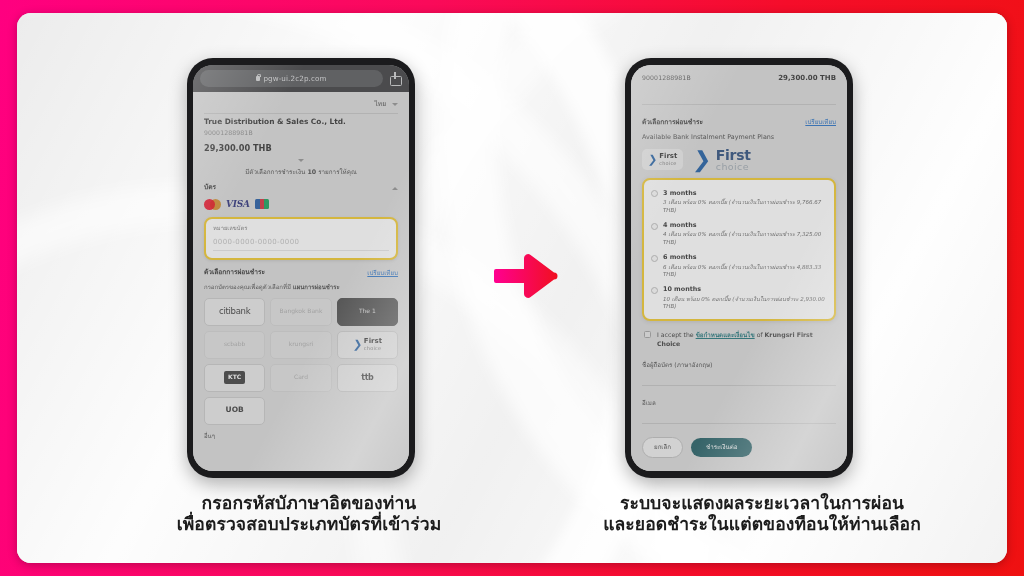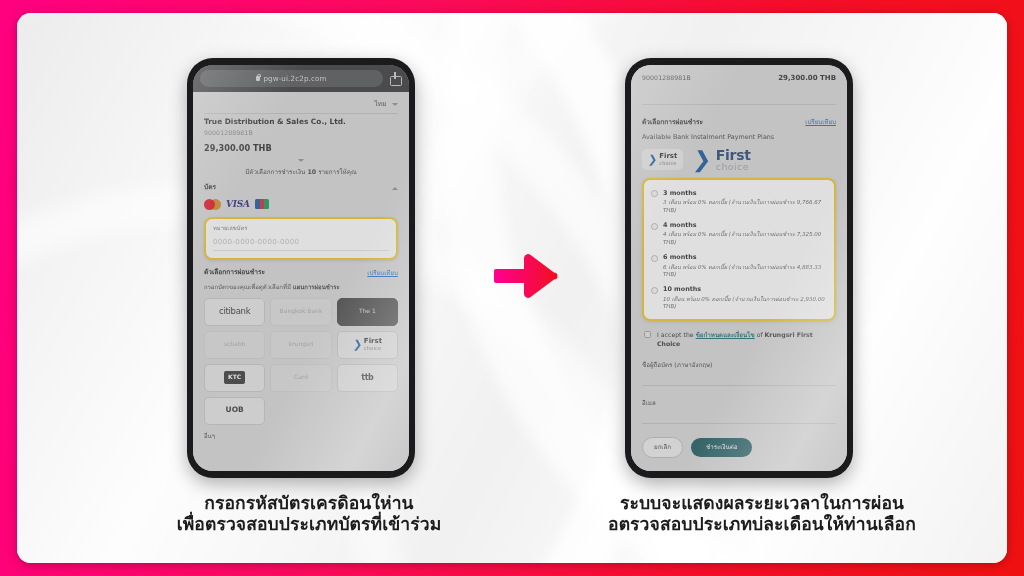--- a/index.html
+++ b/index.html
@@ -418,18 +418,18 @@
             <div class="btn cancel">ยกเลิก</div>
             <div class="btn pay">ชำระเงินต่อ</div>
           </div>
         </div>
 
         <div class="dim"></div>
         <div class="sheen"></div>
       </div>
     </div>
 
-    <div class="caption" id="cap-left">กรอกรหัสบัตรเครดิอนให่าน
+    <div class="caption" id="cap-left">กรอกรหัสบัภาษาอิตของท่าน
 เพื่อตรวจสอบประเภทบัตรที่เข้าร่วม</div>
     <div class="caption" id="cap-right">ระบบจะแสดงผลระยะเวลาในการผ่อน
-อตรวจสอบประเภทบ่ละเดือนให้ท่านเลือก</div>
+และยอดชำระในแต่ตของทือนให้ท่านเลือก</div>
   </div>
 </div>
 
 </body></html>

